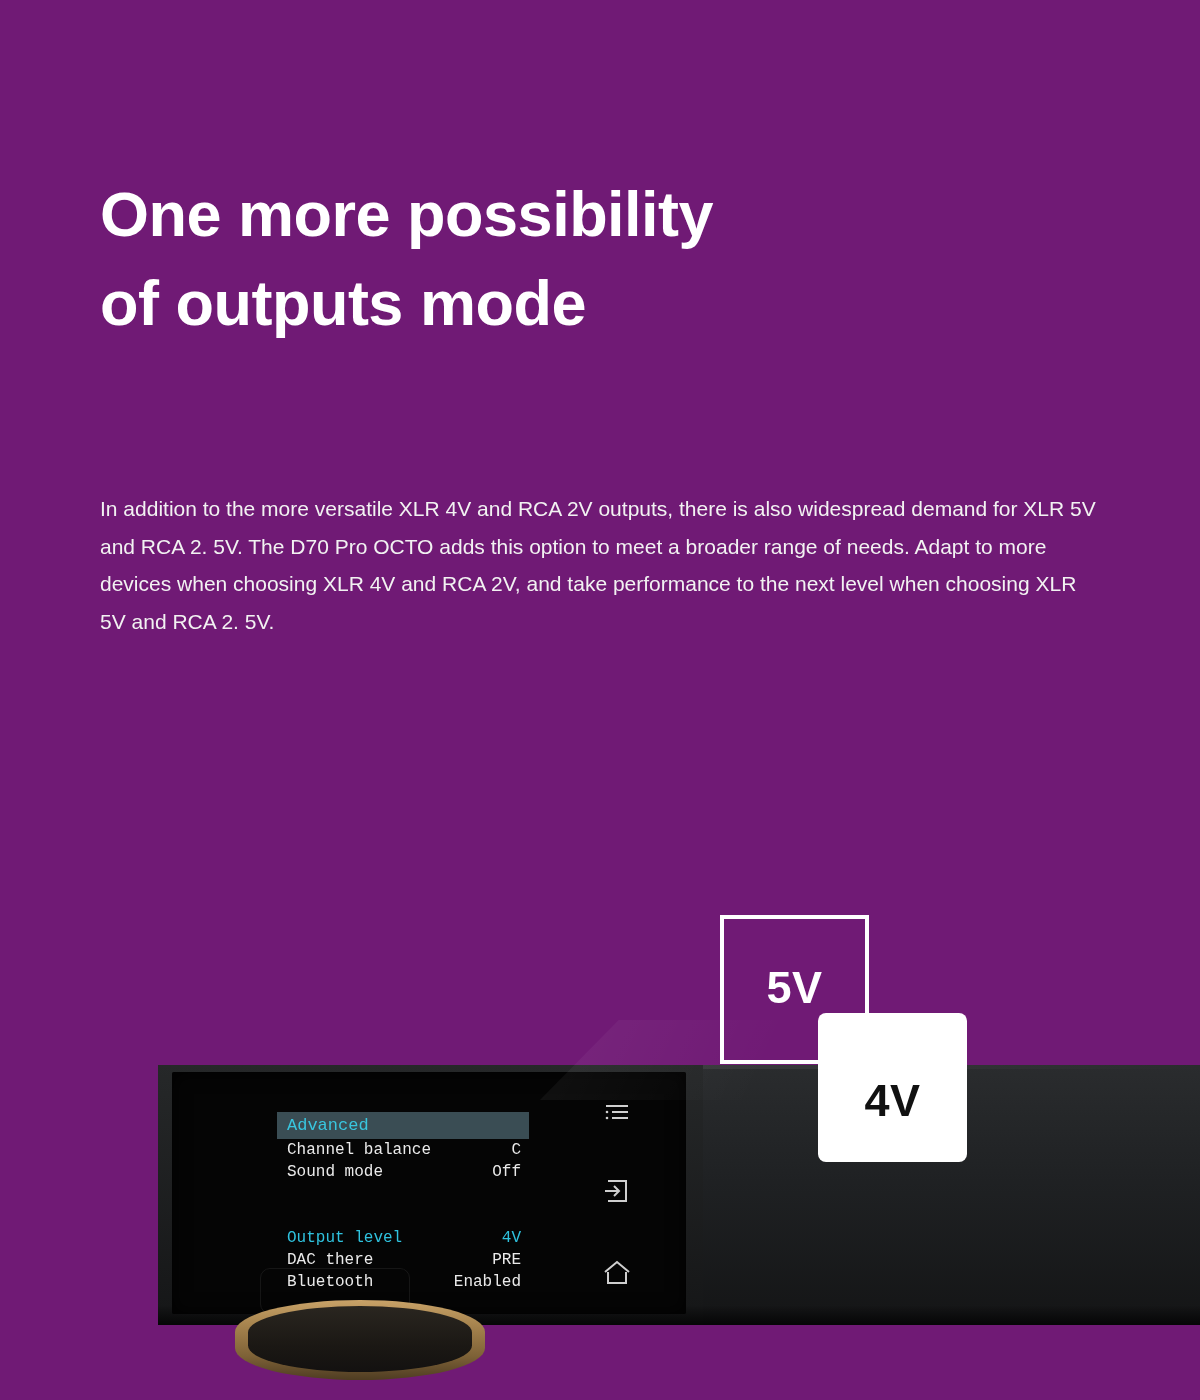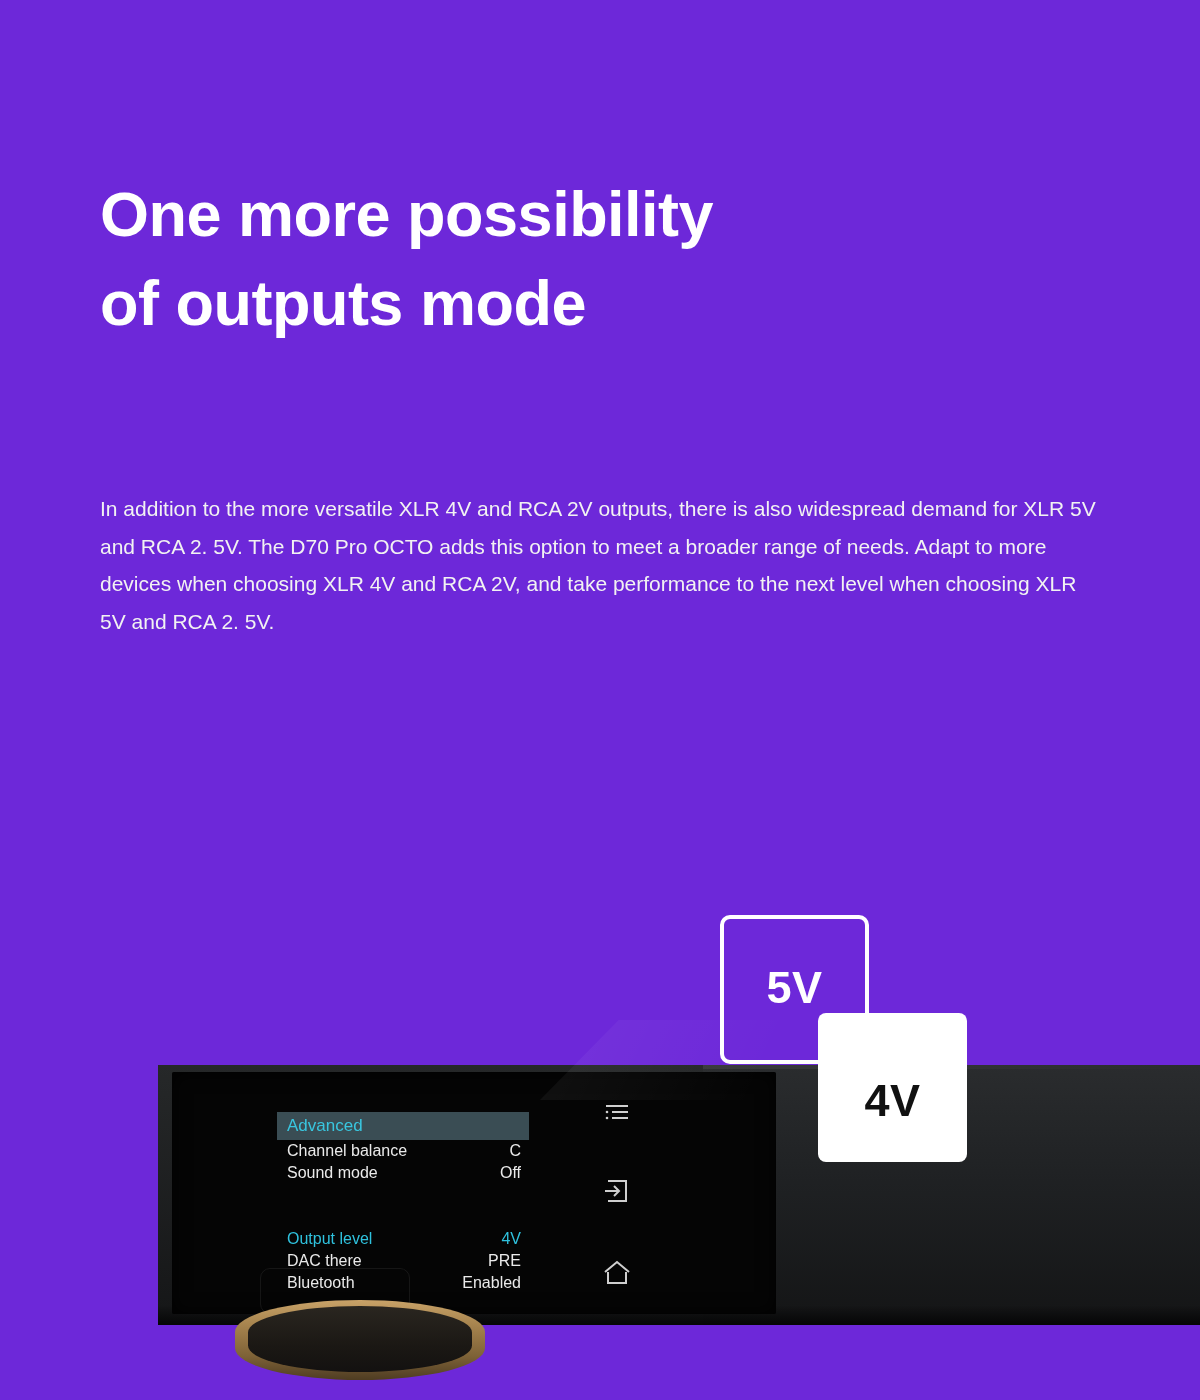--- a/index.html
+++ b/index.html
@@ -2,21 +2,21 @@
 <html><head>
 <meta charset="utf-8">
 <style>
   * { margin:0; padding:0; box-sizing:border-box; }
   html, body {
     width:1200px; height:1400px;
     background:#1d1d1d;
     font-family:"Liberation Sans", sans-serif;
     overflow:hidden;
   }
-  .page { position:relative; width:1200px; height:1400px; background:#6d28d9; }
+  .page { position:relative; width:1200px; height:1400px; background:#701a75; }
 
   
   .headline {
     position:absolute;
     left:100px; top:170px;
     width:900px;
     color:#ffffff;
     font-size:63px;
     font-weight:bold;
     line-height:1.42;
@@ -66,25 +66,26 @@
 
   
   .front-panel {
     position:absolute; left:158px; top:45px; width:545px; height:260px;
     background:linear-gradient(180deg,#262829,#151617);
   }
 
   
   .screen {
     position:absolute; left:172px; top:52px;
-    width:604px; height:242px;
+    width:514px; height:242px;
     background:#050505;
     border-radius:2px;
     box-shadow:inset 0 0 18px rgba(0,0,0,0.9);
     overflow:hidden;
+    font-family:Liberation Mono, monospace;
   }
   .screen-inner { position:absolute; inset:0; }
 
   
   .menu {
     position:absolute; left:105px; top:40px; width:252px;
     font-size:16.5px;
     color:#e8e8e8;
   }
   .menu-title {
@@ -142,21 +143,21 @@
   .card {
     position:absolute;
     display:flex; align-items:center; justify-content:center;
     font-weight:bold;
     letter-spacing:0.5px;
   }
   .card-5v {
     left:720px; top:915px;
     width:149px; height:149px;
     border:4px solid #ffffff;
-    border-radius:10px;
+    border-radius:0;
     color:#ffffff;
     font-size:45px;
     z-index:5;
   }
   .card-4v {
     left:818px; top:1013px;
     width:149px; height:149px;
     background:#ffffff;
     border-radius:8px;
     color:#111111;

